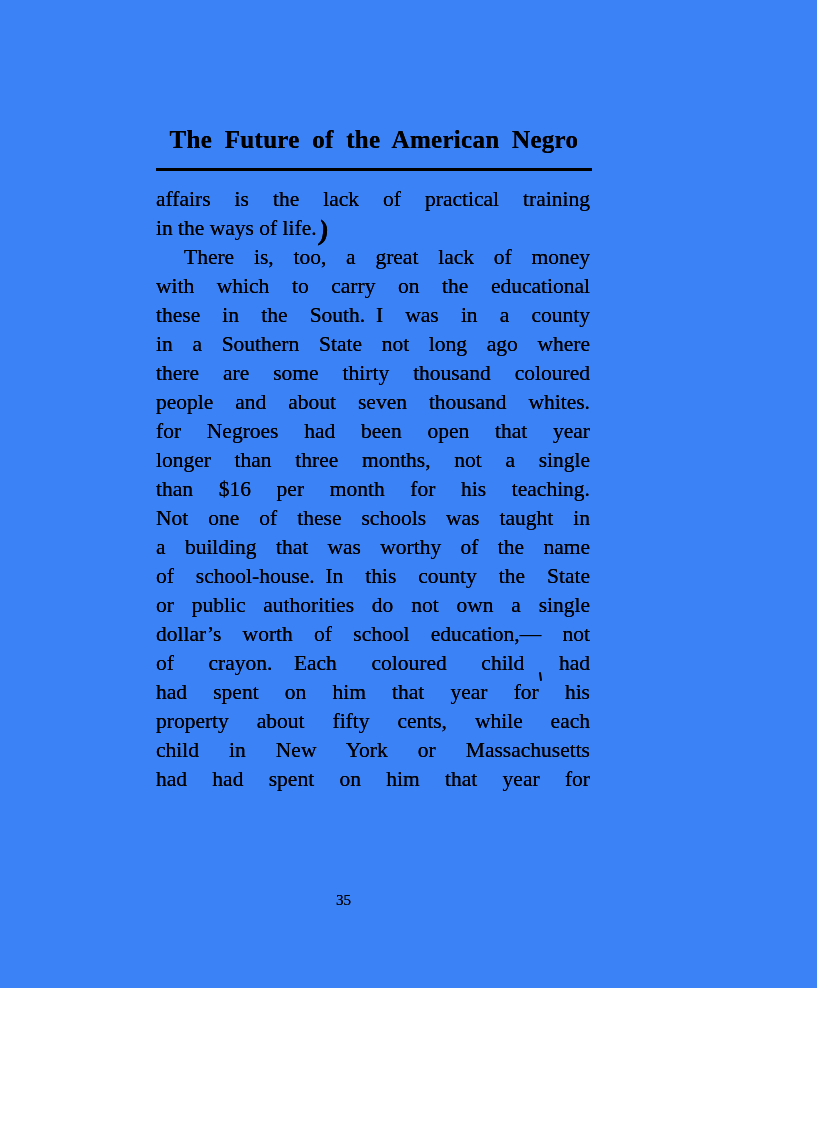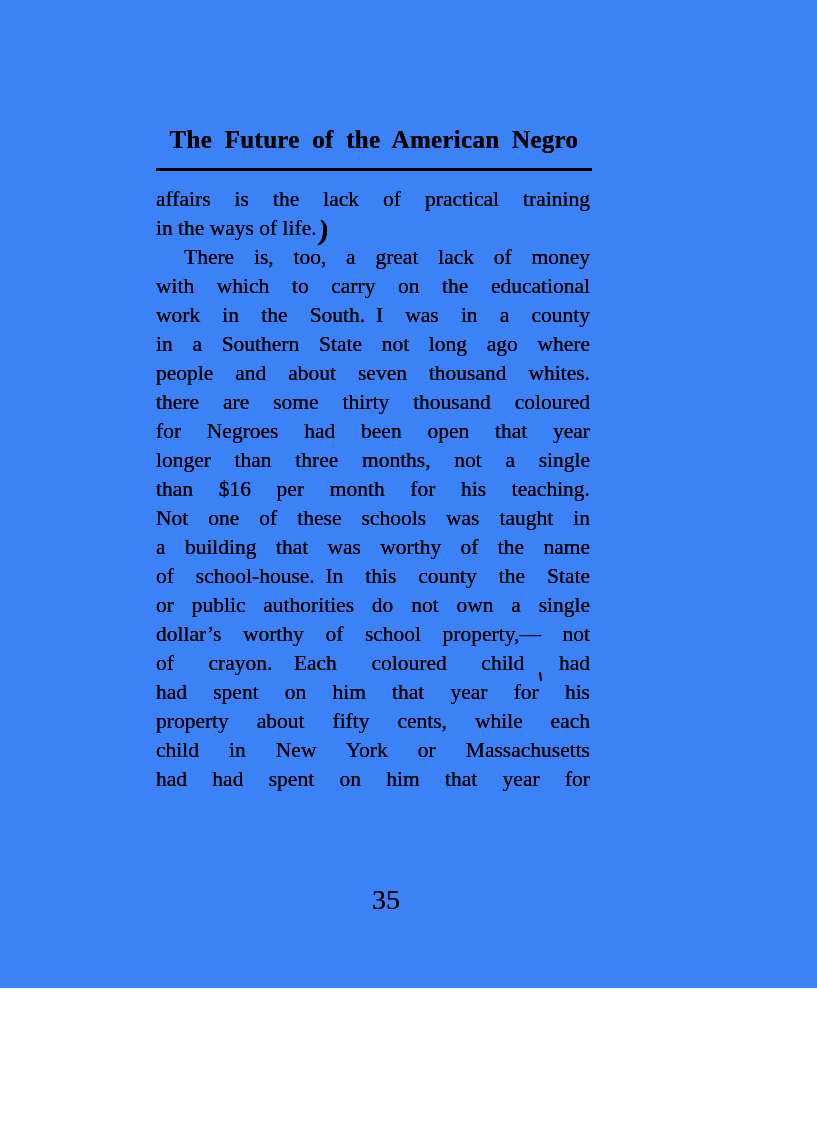--- a/index.html
+++ b/index.html
@@ -67,22 +67,22 @@
     vertical-align: -5px;
     margin-left: 2px;
     transform: rotate(7deg);
     font-weight: bold;
   }
   .folio {
     position: absolute;
     left: 336px;
     top: 887px;
     width: 64px;
-    text-align: right;
-    font-size: 28px;
+    text-align: left;
+    font-size: 15px;
     line-height: 26px;
     text-shadow: 0 0 0.4px #000;
   }
   .ink-marks {
     position: absolute;
     left: 0;
     top: 0;
     pointer-events: none;
   }
 </style>
@@ -93,32 +93,32 @@
 
   <h1 class="running-title">The Future of the American Negro</h1>
 
   <div class="header-rule"></div>
 
   <div class="body-text">
       <div class="line">affairs is the lack of practical training</div>
       <div class="line left">in the ways of life.<span class="pen-paren">)</span></div>
       <div class="line indent">There is, too, a great lack of money</div>
       <div class="line">with which to carry on the educational</div>
-      <div class="line">work in the South. I was in a county</div>
+      <div class="line">these in the South. I was in a county</div>
       <div class="line">in a Southern State not long ago where</div>
+      <div class="line">there are some thirty thousand coloured</div>
       <div class="line">people and about seven thousand whites.</div>
-      <div class="line">there are some thirty thousand coloured</div>
       <div class="line">for Negroes had been open that year</div>
       <div class="line">longer than three months, not a single</div>
       <div class="line">than $16 per month for his teaching.</div>
       <div class="line">Not one of these schools was taught in</div>
       <div class="line">a building that was worthy of the name</div>
       <div class="line">of school-house. In this county the State</div>
       <div class="line">or public authorities do not own a single</div>
-      <div class="line">dollar’s worthy of school property,— not</div>
+      <div class="line">dollar’s worth of school education,— not</div>
       <div class="line">of crayon. Each coloured child had</div>
       <div class="line">had spent on him that year for his</div>
       <div class="line">property about fifty cents, while each</div>
       <div class="line">child in New York or Massachusetts</div>
       <div class="line">had had spent on him that year for</div>
     </div>
 
   <div class="folio">35</div>
 
   <svg class="ink-marks" width="817" height="1138" viewBox="0 0 817 1138">

